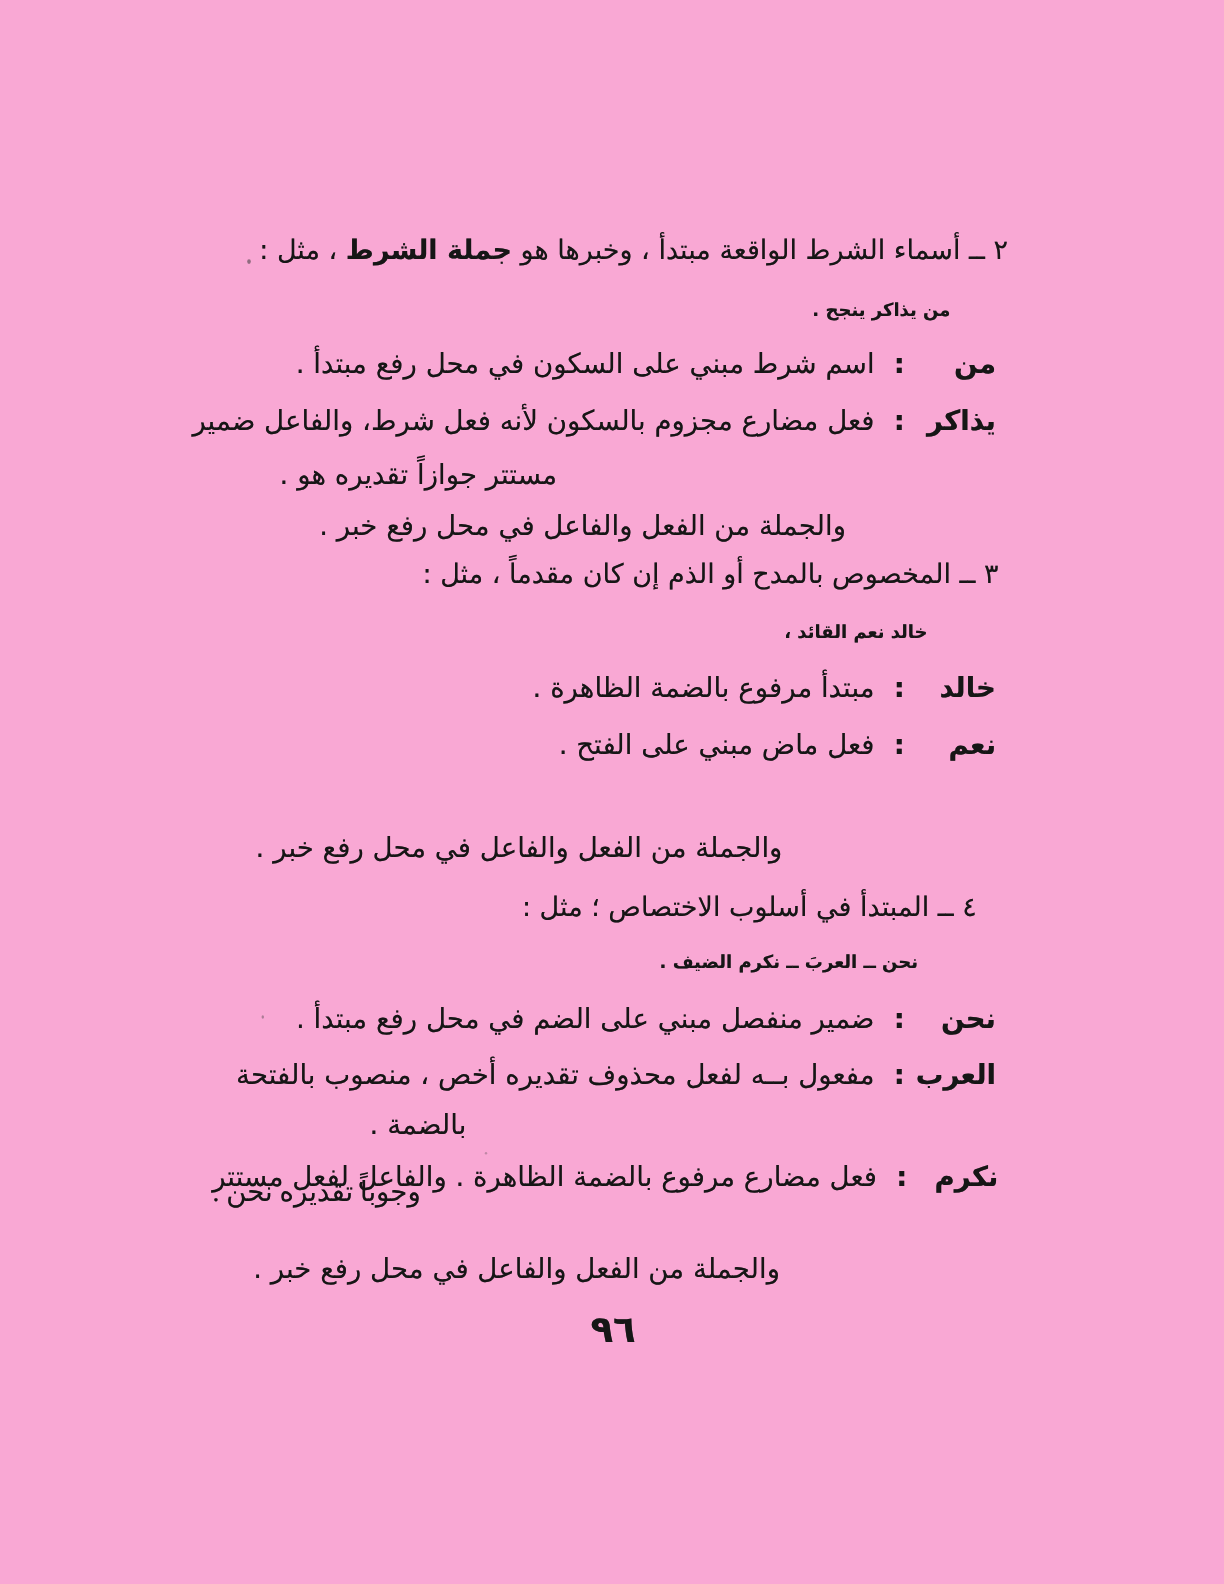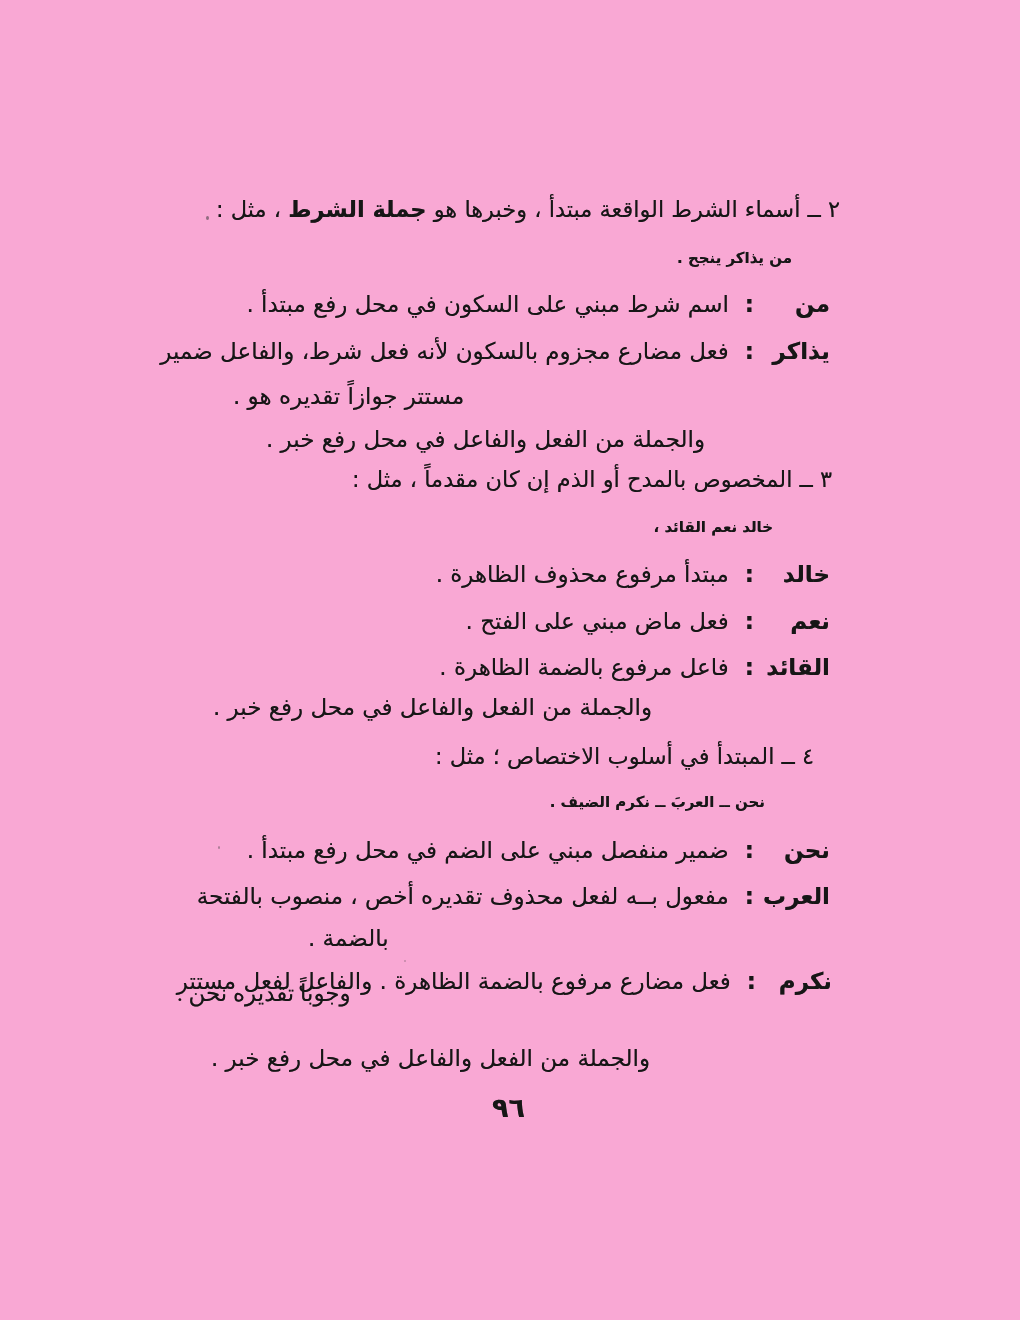--- a/index.html
+++ b/index.html
@@ -33,21 +33,21 @@
     min-width:76px;
     font-weight:700;
     vertical-align:baseline;
   }
   .row .colon{
     display:inline-block;
     margin-left:16px;
     font-weight:700;
   }
   .pagenum{
-    font-size:27px;
+    font-size:31px;
     font-weight:700;
   }
   .speck{
     position:absolute;
     background:#3a3a3a;
     border-radius:50%;
   }
 </style>
 </head>
 <body>
@@ -63,25 +63,24 @@
   <div class="line row" style="top:336px; right:190px;"><span class="term">يذاكر</span><span class="colon">:</span><span class="def">فعل مضارع مجزوم بالسكون لأنه فعل شرط، والفاعل ضمير</span></div>
 
   <div class="line" style="top:381px; left:233px;">مستتر جوازاً تقديره هو .</div>
 
   <div class="line" style="top:424px; right:315px;">والجملة من الفعل والفاعل في محل رفع خبر .</div>
 
   <div class="line heading" style="top:464px; right:188px;"><span>٣ ــ المخصوص بالمدح أو الذم إن كان مقدماً ، مثل :</span><span class="bold"></span><span></span></div>
 
   <div class="line example" style="top:512px; right:247px;">خالد نعم القائد ،</div>
 
-  <div class="line row" style="top:559px; right:190px;"><span class="term">خالد</span><span class="colon">:</span><span class="def">مبتدأ مرفوع محذوف الظاهرة .</span></div>
+  <div class="line row" style="top:559px; right:190px;"><span class="term">خالد</span><span class="colon">:</span><span class="def">مبتدأ مرفوع بالضمة الظاهرة .</span></div>
 
   <div class="line row" style="top:606px; right:190px;"><span class="term">نعم</span><span class="colon">:</span><span class="def">فعل ماض مبني على الفتح .</span></div>
 
-  <div class="line row" style="top:652px; right:190px;"><span class="term">القائد</span><span class="colon">:</span><span class="def">فاعل مرفوع بالضمة الظاهرة .</span></div>
 
   <div class="line" style="top:692px; left:213px;">والجملة من الفعل والفاعل في محل رفع خبر .</div>
 
   <div class="line heading" style="top:741px; right:206px;"><span>٤ ــ المبتدأ في أسلوب الاختصاص ؛ مثل :</span><span class="bold"></span><span></span></div>
 
   <div class="line example" style="top:787px; right:255px;">نحن ــ العربَ ــ نكرم الضيف .</div>
 
   <div class="line row" style="top:835px; right:190px;"><span class="term">نحن</span><span class="colon">:</span><span class="def">ضمير منفصل مبني على الضم في محل رفع مبتدأ .</span></div>
 
   <div class="line row" style="top:881px; right:190px;"><span class="term">العرب</span><span class="colon">:</span><span class="def">مفعول بــه لفعل محذوف تقديره أخص ، منصوب بالفتحة</span></div>

